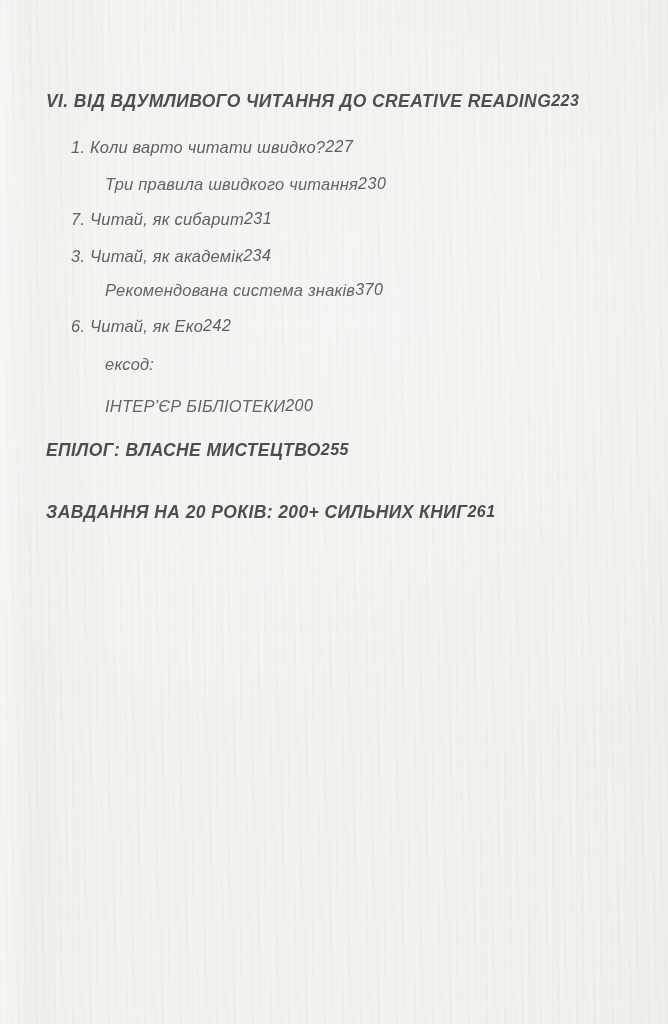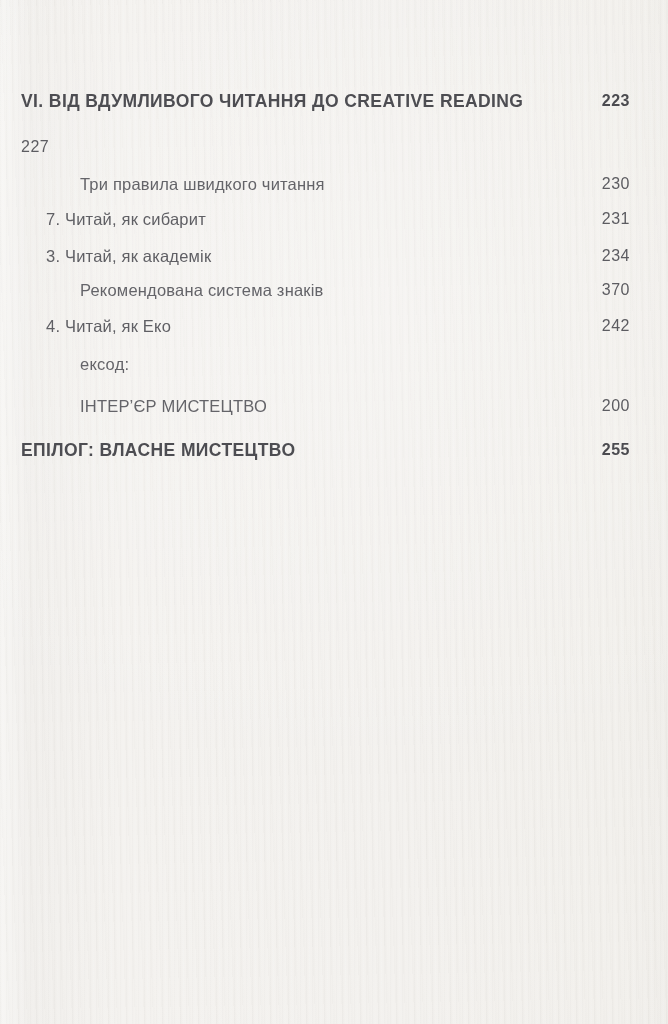--- a/index.html
+++ b/index.html
@@ -29,26 +29,26 @@
     inset: 0;
     background:
       radial-gradient(ellipse 900px 700px at 55% 30%, rgba(255,255,255,0.25), rgba(0,0,0,0) 70%),
       repeating-linear-gradient(88deg,
         rgba(105,100,92,0.022) 0px, rgba(0,0,0,0) 3px,
         rgba(255,255,255,0.05) 5px, rgba(0,0,0,0) 9px);
     pointer-events: none;
   }
   .toc-row {
     position: absolute;
-    left: 21px;
+    left: 46px;
     right: 38px;
     display: flex;
-    justify-content: space-between;
     align-items: flex-end;
     line-height: 22px;
+    font-style: italic;
   }
   .title {
     font-size: 16.5px;
     color: #5f5f64;
     letter-spacing: 0.2px;
     white-space: pre-line;
   }
   .pagenum {
     font-size: 16px;
     color: #5c5c61;
@@ -77,20 +77,21 @@
 
 <div class="page">
   <div class="texture"></div>
 
   <div class="toc-row lvl0 bold" style="top:90px">
     <span class="title">VI. ВІД ВДУМЛИВОГО ЧИТАННЯ ДО CREATIVE READING</span>
     <span class="pagenum">223</span>
   </div>
 
   <div class="toc-row lvl1" style="top:136px">
+    <span class="title">1. Коли варто читати швидко?</span>
     <span class="pagenum">227</span>
   </div>
 
   <div class="toc-row lvl2" style="top:173px">
     <span class="title">Три правила швидкого читання</span>
     <span class="pagenum">230</span>
   </div>
 
   <div class="toc-row lvl1" style="top:208px">
     <span class="title">7. Читай, як сибарит</span>
@@ -101,28 +102,32 @@
     <span class="title">3. Читай, як академік</span>
     <span class="pagenum">234</span>
   </div>
 
   <div class="toc-row lvl2" style="top:279px">
     <span class="title">Рекомендована система знаків</span>
     <span class="pagenum">370</span>
   </div>
 
   <div class="toc-row lvl1" style="top:315px">
-    <span class="title">4. Читай, як Еко</span>
+    <span class="title">6. Читай, як Еко</span>
     <span class="pagenum">242</span>
   </div>
 
   <div class="toc-row lvl2 two-line" style="top:354px">
     <span class="title"><span>ексод:</span><br>
-    <span>ІНТЕР’ЄР МИСТЕЦТВО</span></span>
+    <span>ІНТЕР’ЄР БІБЛІОТЕКИ</span></span>
     <span class="pagenum">200</span>
   </div>
 
   <div class="toc-row lvl0 bold" style="top:439px">
     <span class="title">ЕПІЛОГ: ВЛАСНЕ МИСТЕЦТВО</span>
     <span class="pagenum">255</span>
   </div>
 
+  <div class="toc-row lvl0 bold" style="top:501px">
+    <span class="title">ЗАВДАННЯ НА 20 РОКІВ: 200+ СИЛЬНИХ КНИГ</span>
+    <span class="pagenum">261</span>
+  </div>
 </div>
 
 </body></html>

